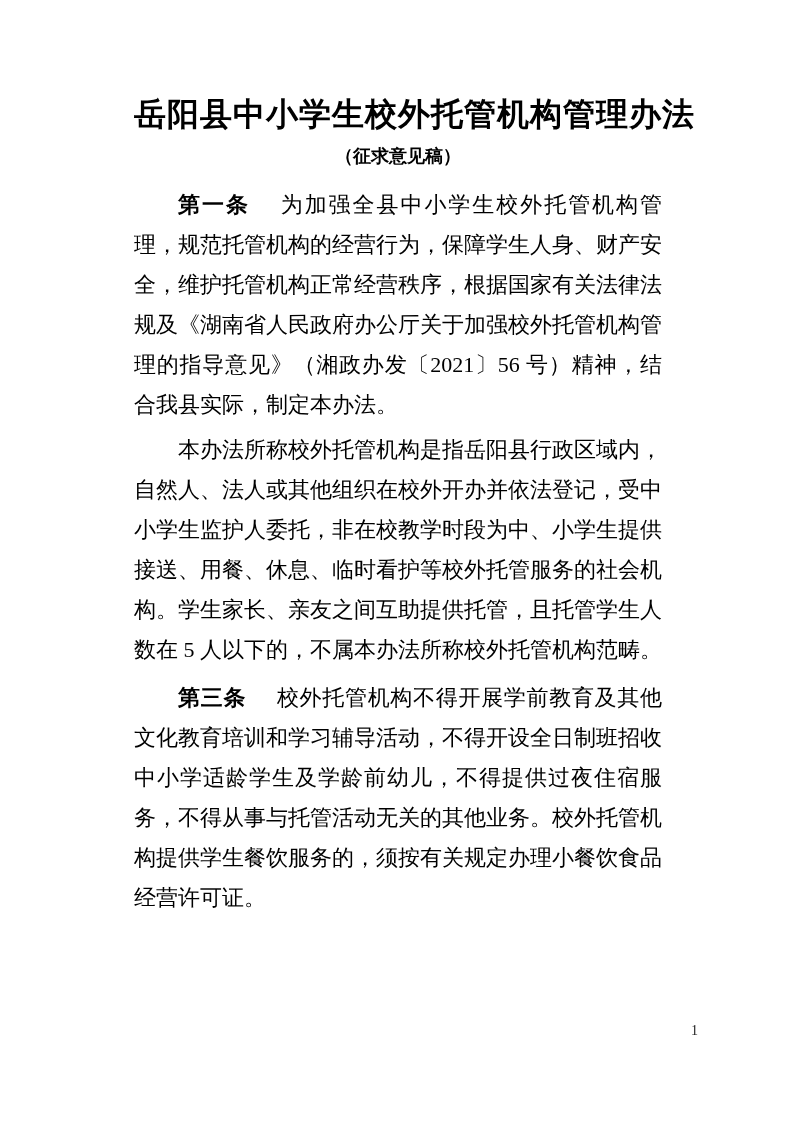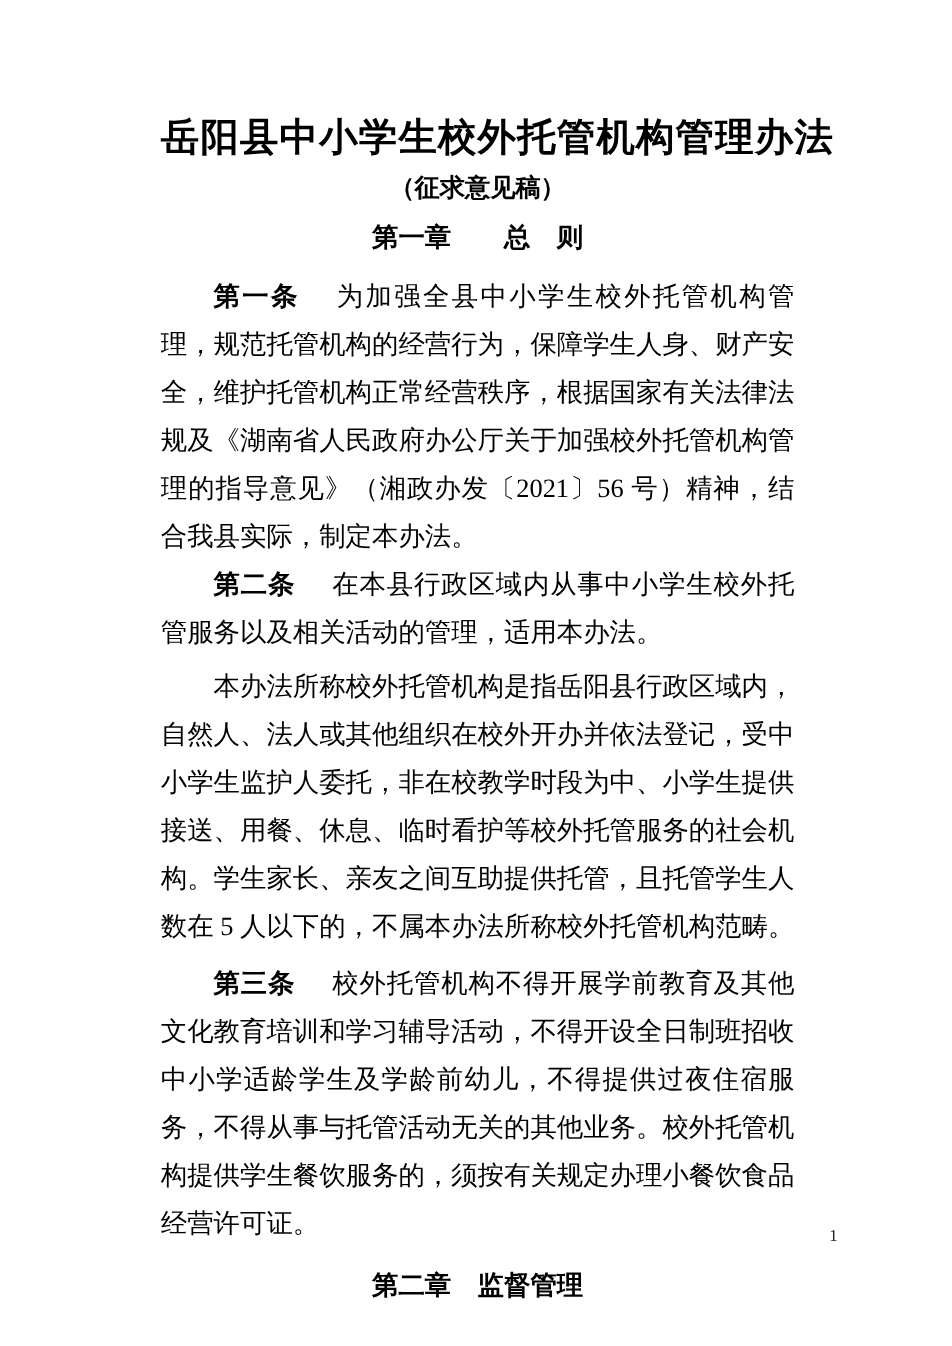--- a/index.html
+++ b/index.html
@@ -23,21 +23,21 @@
     font-family: "Liberation Sans", "DejaVu Sans", sans-serif;
     font-weight: 700;
     font-size: 32px;
     line-height: 42px;
     text-align: center;
     letter-spacing: 1px;
     white-space: nowrap;
   }
   .doc-subtitle {
     font-weight: 700;
-    font-size: 21px;
+    font-size: 18px;
     line-height: 42px;
     text-align: center;
   }
   .chapter {
     font-weight: 700;
     font-size: 22px;
     line-height: 42px;
     text-align: center;
   }
   .chapter-2 { margin-top: 10px; }
@@ -69,28 +69,25 @@
 </head>
 <body>
 
 <div class="sheet">
   <div class="content">
 
     <h1 class="doc-title">岳阳县中小学生校外托管机构管理办法</h1>
 
     <div class="doc-subtitle">（征求意见稿）</div>
 
-    <h2 class="chapter">第一章　　总　则</h2>
 
     <p class="para para-first"><span class="article-label">第一条</span><span>为加强全县中小学生校外托管机构管理，规范托管机构的经营行为，保障学生人身、财产安全，维护托管机构正常经营秩序，根据国家有关法律法规及《湖南省人民政府办公厅关于加强校外托管机构管理的指导意见》（湘政办发〔2021〕56 号）精神，结合我县实际，制定本办法。</span></p>
 
-    <p class="para"><span class="article-label">第二条</span><span>在本县行政区域内从事中小学生校外托管服务以及相关活动的管理，适用本办法。</span></p>
 
     <p class="para para-gap-sm"><span class="article-label"></span><span>本办法所称校外托管机构是指岳阳县行政区域内，自然人、法人或其他组织在校外开办并依法登记，受中小学生监护人委托，非在校教学时段为中、小学生提供接送、用餐、休息、临时看护等校外托管服务的社会机构。学生家长、亲友之间互助提供托管，且托管学生人数在 5 人以下的，不属本办法所称校外托管机构范畴。</span></p>
 
     <p class="para para-gap-md"><span class="article-label">第三条</span><span>校外托管机构不得开展学前教育及其他文化教育培训和学习辅导活动，不得开设全日制班招收中小学适龄学生及学龄前幼儿，不得提供过夜住宿服务，不得从事与托管活动无关的其他业务。校外托管机构提供学生餐饮服务的，须按有关规定办理小餐饮食品经营许可证。</span></p>
 
-    <h2 class="chapter chapter-2">第二章　监督管理</h2>
 
   </div>
 
   <div class="page-number">1</div>
 </div>
 
 </body></html>

